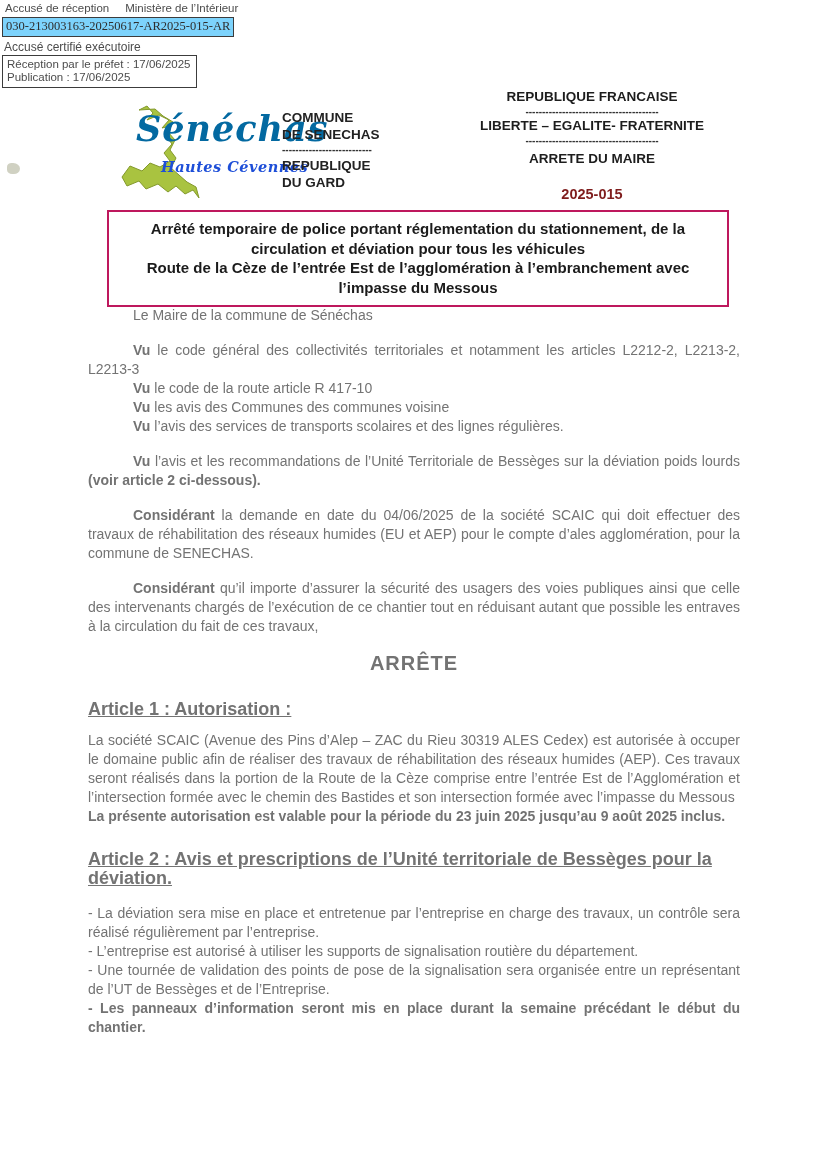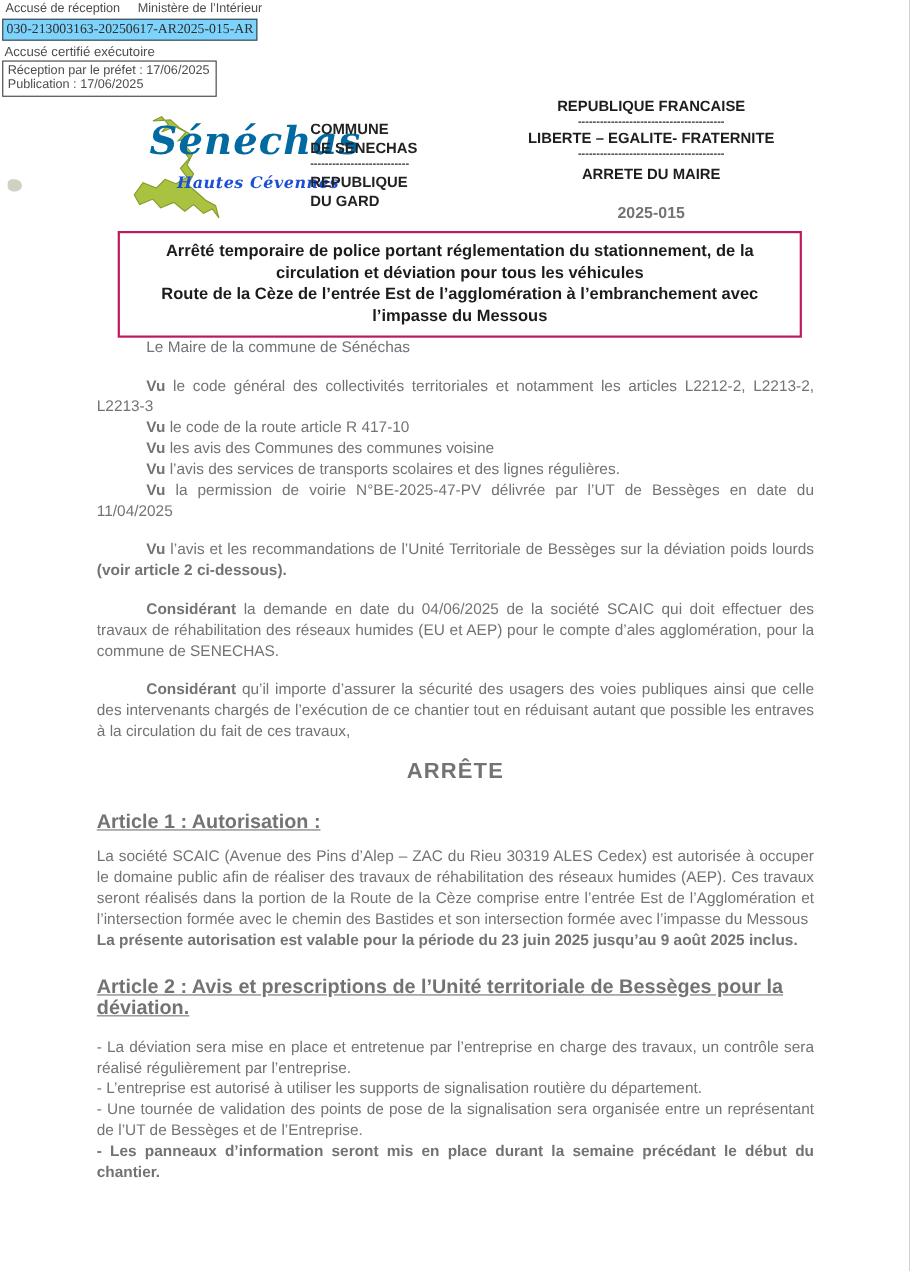--- a/index.html
+++ b/index.html
@@ -33,21 +33,21 @@
     font-family:"DejaVu Serif","Liberation Serif",serif;
     font-style:italic;font-weight:bold;font-size:14.5px;color:#1d4ed8;
     white-space:nowrap;letter-spacing:.5px;
   }
   .commune-block{position:absolute;left:282px;top:110px;width:120px;font-weight:bold;font-size:13.5px;line-height:16.5px;color:#222;}
   .commune-block .dashes{font-size:10px;letter-spacing:0;line-height:10px;margin:2px 0 3px 0;color:#333;}
   .republic-block{position:absolute;left:452px;top:90px;width:280px;text-align:center;color:#1d1d1d;}
   .republic-block .rline{font-weight:bold;font-size:13.5px;line-height:14px;}
   .republic-block .dashes{font-size:10px;font-weight:bold;line-height:9px;margin:3px 0;color:#333;}
   .republic-block .r3{margin-top:7px;}
-  .arrete-number{position:absolute;left:452px;top:186px;width:280px;text-align:center;font-weight:bold;font-size:14.5px;color:#737373;}
+  .arrete-number{position:absolute;left:452px;top:186px;width:280px;text-align:center;font-weight:bold;font-size:14.5px;color:#7f1d1d;}
   
   .title-box{
     position:absolute;left:107px;top:210px;width:600px;
     border:2px solid #be185d;background:#fff;
     padding:7px 9px 8px 9px;
     text-align:center;font-weight:bold;font-size:15px;line-height:19.5px;color:#1b1b1b;
   }
   
   .doc-body{position:absolute;left:88px;top:306px;width:652px;font-size:14px;line-height:19px;color:#737373;}
   .para{margin:0;text-align:justify;}
@@ -107,21 +107,20 @@
     <div>Arrêté temporaire de police portant réglementation du stationnement, de la circulation et déviation pour tous les véhicules</div>
     <div>Route de la Cèze de l’entrée Est de l’agglomération à l’embranchement avec l’impasse du Messous</div>
   </div>
 
   <div class="doc-body">
       <p class="para indent"><span>Le Maire de la commune de Sénéchas</span></p>
       <p class="para indent gap"><span class="b">Vu</span><span> le code général des collectivités territoriales et notamment les articles L2212-2, L2213-2, L2213-3</span></p>
       <p class="para indent"><span class="b">Vu</span><span> le code de la route article R 417-10</span></p>
       <p class="para indent"><span class="b">Vu</span><span> les avis des Communes des communes voisine</span></p>
       <p class="para indent"><span class="b">Vu</span><span> l’avis des services de transports scolaires et des lignes régulières.</span></p>
-      <p class="para indent"><span class="b">Vu</span><span> la permission de voirie N°BE-2025-47-PV délivrée par l’UT de Bessèges en date du 11/04/2025</span></p>
       <p class="para indent gap"><span class="b">Vu</span><span> l’avis et les recommandations de l’Unité Territoriale de Bessèges sur la déviation poids lourds </span><span class="b">(voir article 2 ci-dessous).</span></p>
       <p class="para indent gap"><span class="b">Considérant</span><span> la demande en date du 04/06/2025 de la société SCAIC qui doit effectuer des travaux de réhabilitation des réseaux humides (EU et AEP) pour le compte d’ales agglomération, pour la commune de SENECHAS.</span></p>
       <p class="para indent gap"><span class="b">Considérant</span><span> qu’il importe d’assurer la sécurité des usagers des voies publiques ainsi que celle des intervenants chargés de l’exécution de ce chantier tout en réduisant autant que possible les entraves à la circulation du fait de ces travaux,</span></p>
       <p class="para arrete"><span>ARRÊTE</span></p>
       <p class="para article gap2"><span>Article 1 : Autorisation :</span></p>
       <p class="para mt12"><span>La société SCAIC (Avenue des Pins d’Alep – ZAC du Rieu 30319 ALES Cedex) est autorisée à occuper le domaine public afin de réaliser des travaux de réhabilitation des réseaux humides (AEP). Ces travaux seront réalisés dans la portion de la Route de la Cèze comprise entre l’entrée Est de l’Agglomération et l’intersection formée avec le chemin des Bastides et son intersection formée avec l’impasse du Messous</span></p>
       <p class="para"><span class="b">La présente autorisation est valable pour la période du 23 juin 2025 jusqu’au 9 août 2025 inclus.</span></p>
       <p class="para article gap2"><span>Article 2 : Avis et prescriptions de l’Unité territoriale de Bessèges pour la déviation.</span></p>
       <p class="para gap"><span>- La déviation sera mise en place et entretenue par l’entreprise en charge des travaux, un contrôle sera réalisé régulièrement par l’entreprise.</span></p>
       <p class="para"><span>- L’entreprise est autorisé à utiliser les supports de signalisation routière du département.</span></p>

